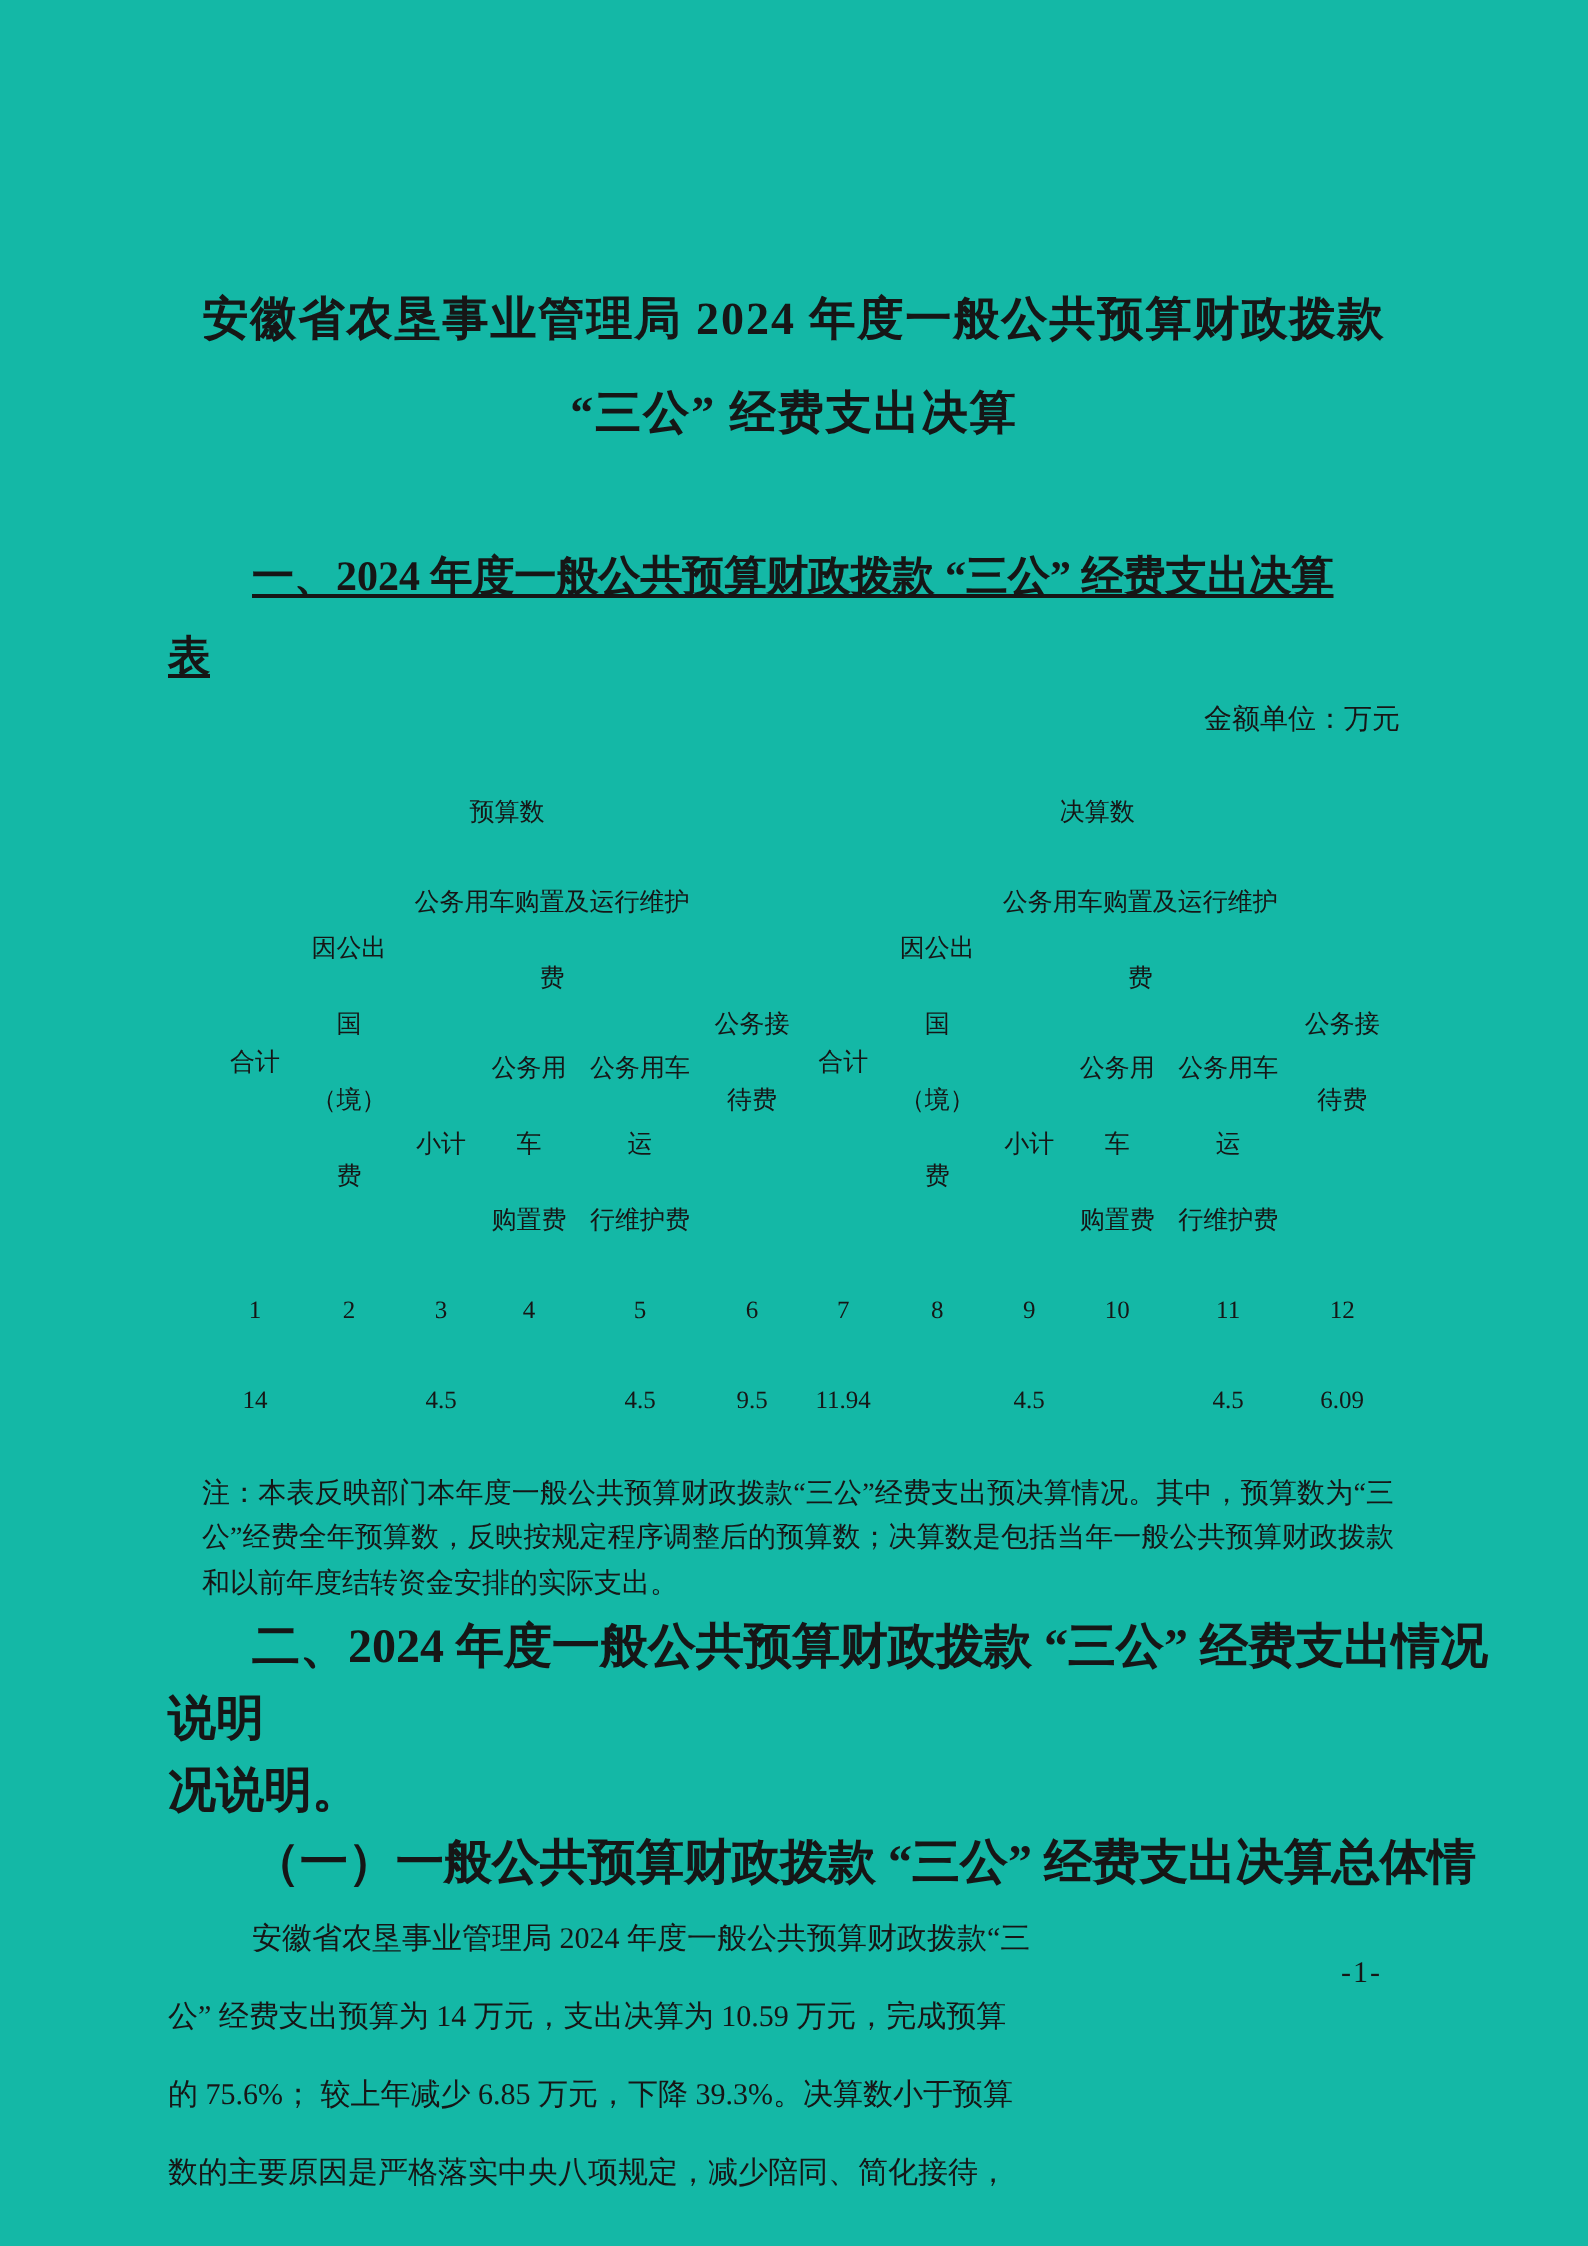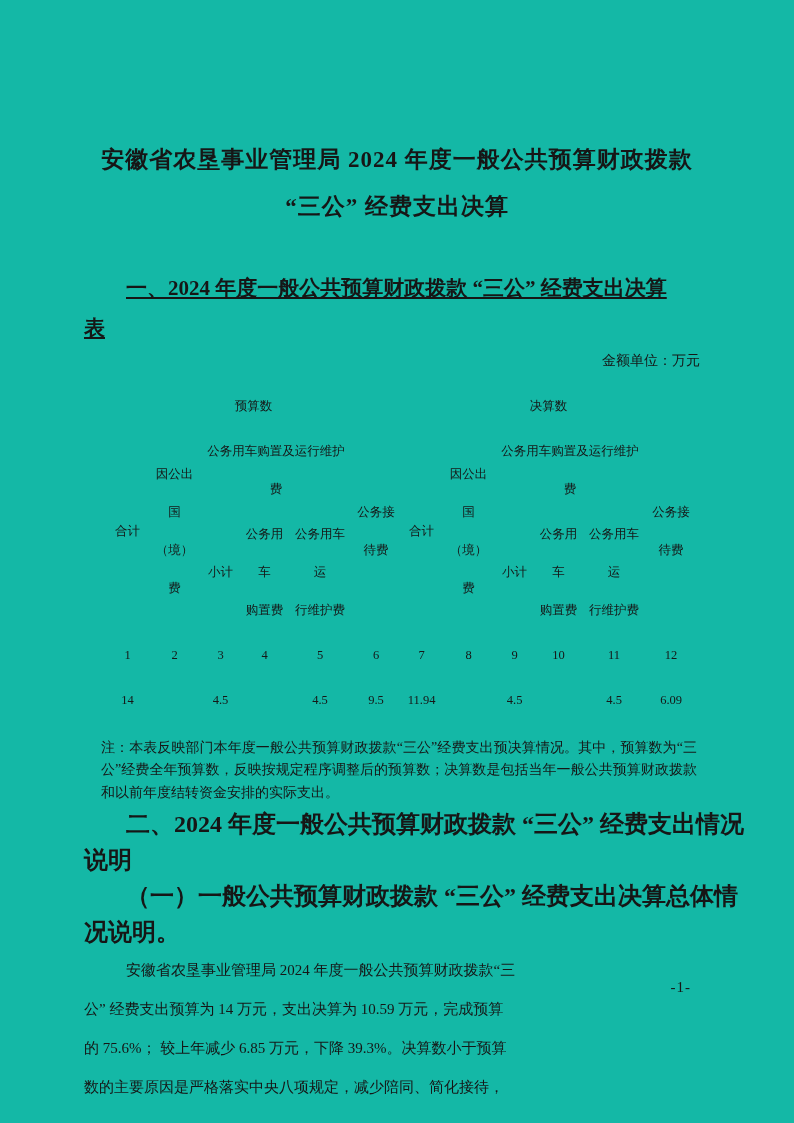--- a/index.html
+++ b/index.html
@@ -182,22 +182,22 @@
   </table>
 
   <div class="note">注：本表反映部门本年度一般公共预算财政拨款“三公”经费支出预决算情况。其中，预算数为“三公”经费全年预算数，反映按规定程序调整后的预算数；决算数是包括当年一般公共预算财政拨款和以前年度结转资金安排的实际支出。</div>
 
   <div class="h2 sec2">
     <div class="line indent2">二、2024 年度一般公共预算财政拨款 “三公” 经费支出情况</div>
     <div class="line">说明</div>
   </div>
 
   <div class="h2">
+    <div class="line">况说明。</div>
     <div class="line indent2">（一）一般公共预算财政拨款 “三公” 经费支出决算总体情</div>
-    <div class="line">况说明。</div>
   </div>
 
   <div class="para">
     <div class="line indent2">安徽省农垦事业管理局 2024 年度一般公共预算财政拨款“三</div>
     <div class="line">公” 经费支出预算为 14 万元，支出决算为 10.59 万元，完成预算</div>
     <div class="line">的 75.6%； 较上年减少 6.85 万元，下降 39.3%。决算数小于预算</div>
     <div class="line">数的主要原因是严格落实中央八项规定，减少陪同、简化接待，</div>
   </div>
 
   <div class="pagenum">-1-</div>

